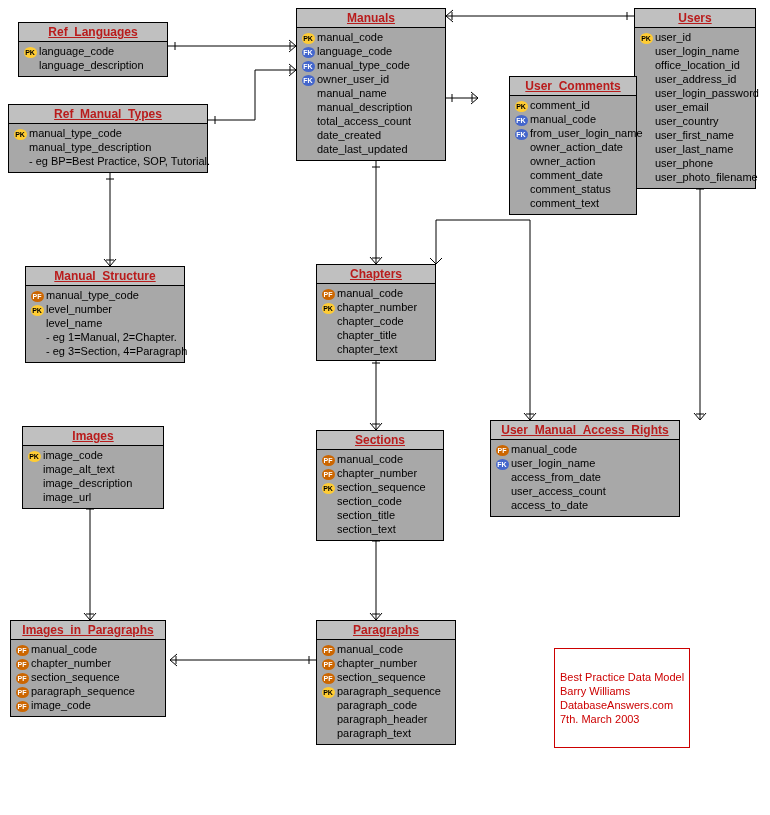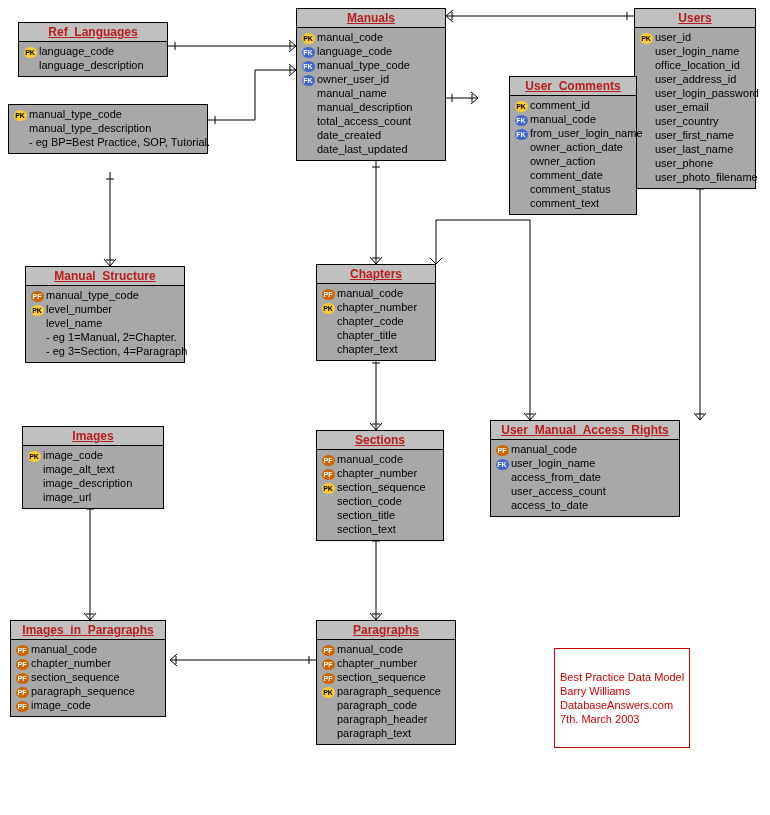--- a/index.html
+++ b/index.html
@@ -234,20 +234,21 @@
             <span class="keycol"></span>
             <span>user_phone</span>
           </div>
           <div class="row">
             <span class="keycol"></span>
             <span>user_photo_filename</span>
           </div>
         </div>
       </div>
       <div class="entity" style="left: 8px; top: 104px; width: 200px;">
+        <div class="entity-header">Ref_Manual_Types</div>
         <div class="entity-body">
           <div class="row">
             <span class="keycol"><span class="pk">PK</span></span>
             <span>manual_type_code</span>
           </div>
           <div class="row">
             <span class="keycol"></span>
             <span>manual_type_description</span>
           </div>
           <div class="row">

